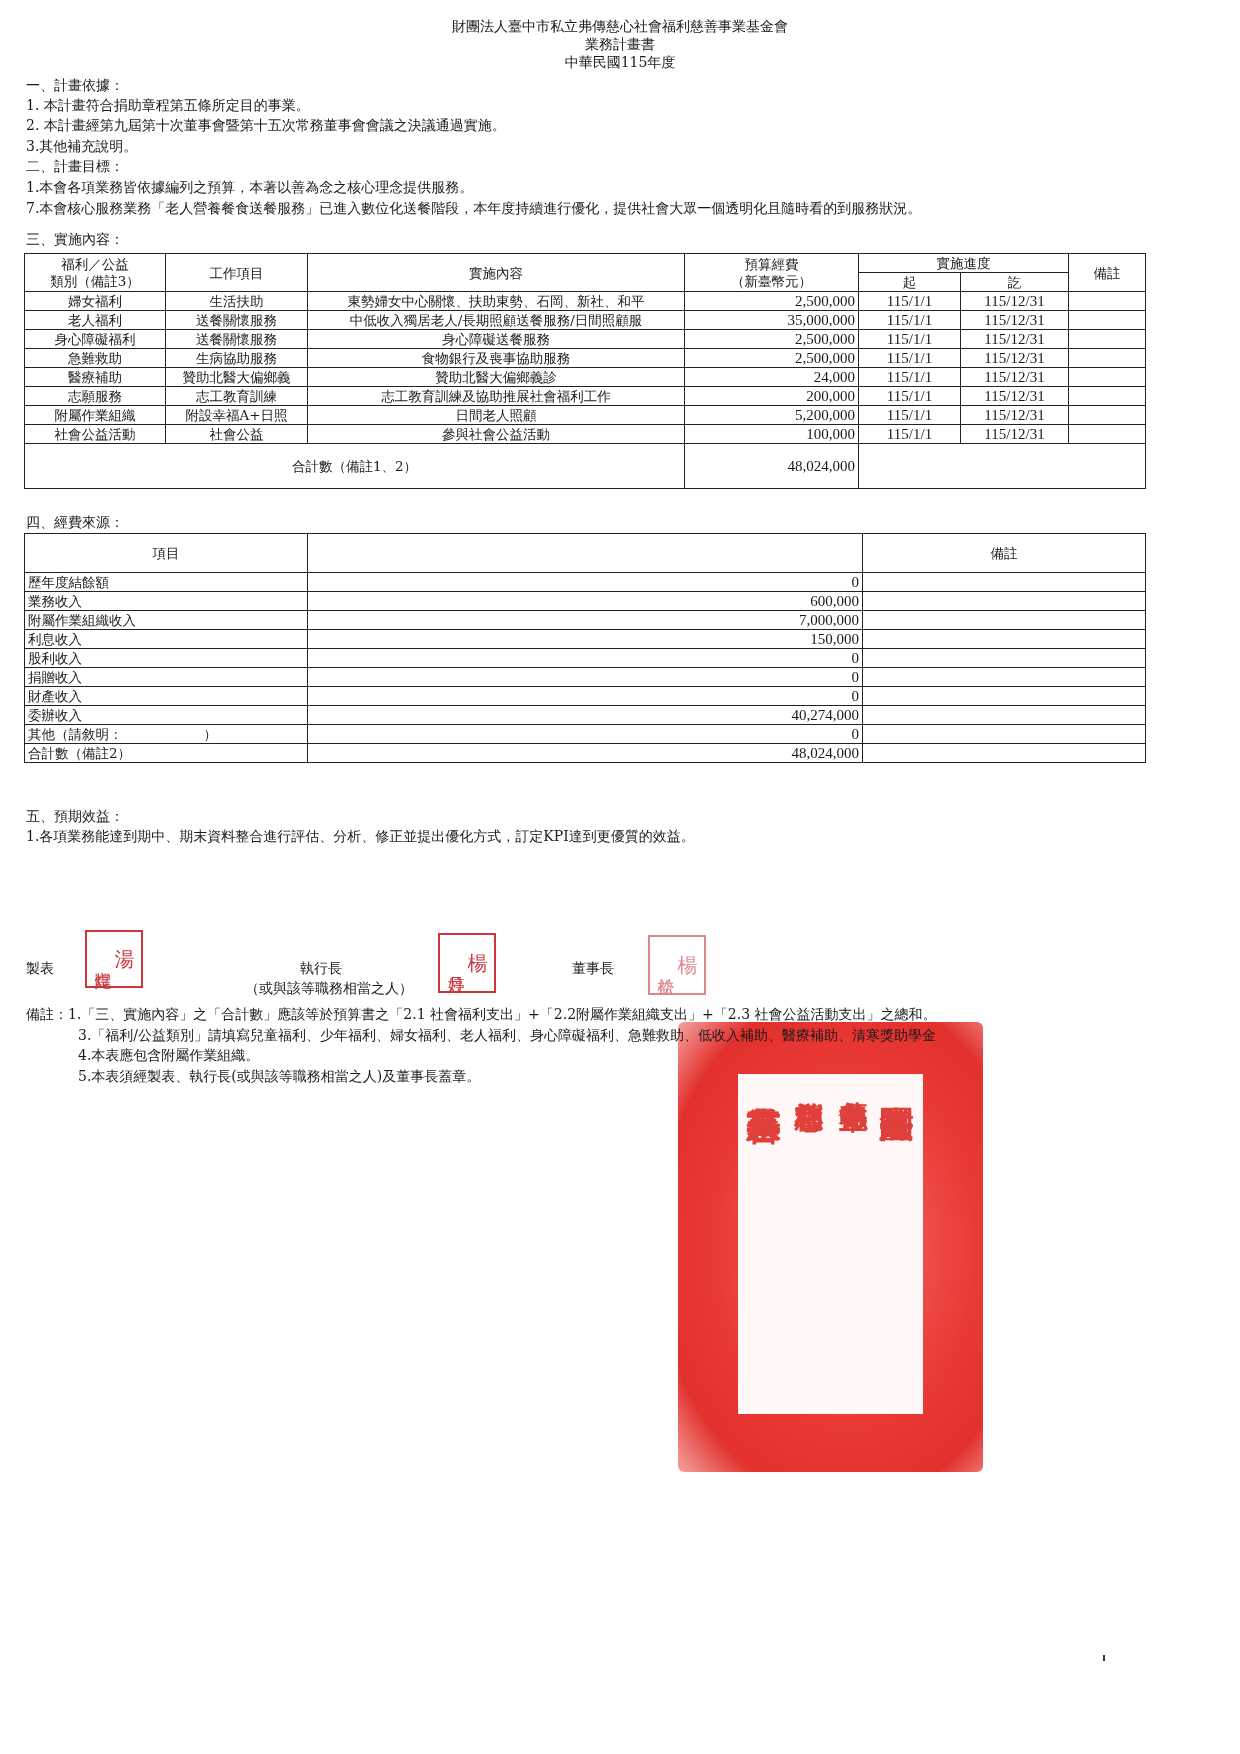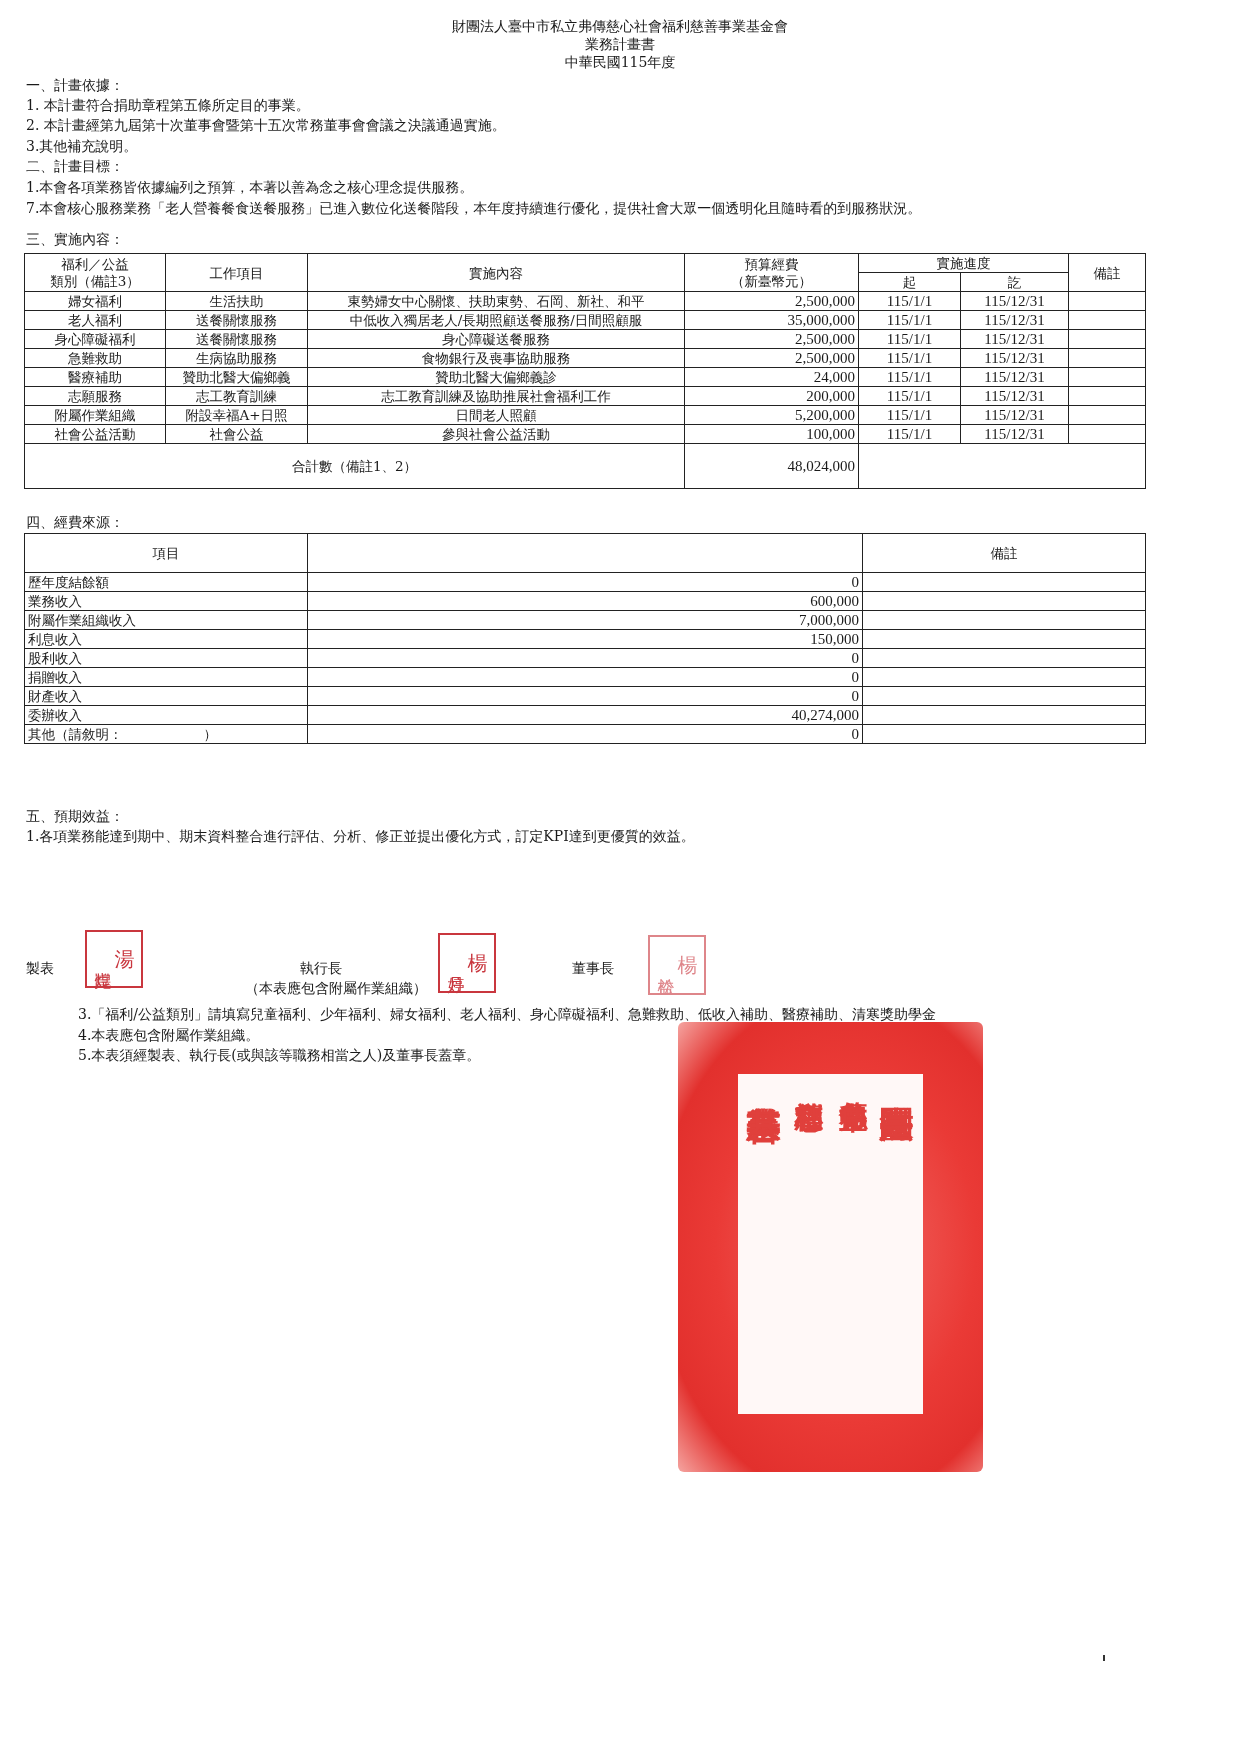--- a/index.html
+++ b/index.html
@@ -215,34 +215,39 @@
   <tr>
         <td>委辦收入</td>
         <td class="num">40,274,000</td>
         <td></td>
       </tr>
   <tr>
         <td>其他（請敘明：　　　　　　）</td>
         <td class="num">0</td>
         <td></td>
       </tr>
+  <tr>
+        <td>合計數（備註2）</td>
+        <td class="num">48,024,000</td>
+        <td></td>
+      </tr>
 </tbody>
   </table>
 
 <div class="abs line" style="top:807px;">五、預期效益：</div>
 <div class="abs line" style="top:827px;">1.各項業務能達到期中、期末資料整合進行評估、分析、修正並提出優化方式，訂定KPI達到更優質的效益。</div>
 
 <div class="abs sig" style="left:26px; top:960px;">製表</div>
 <div class="abs seal-sm" style="left:85px; top:930px; width:58px; height:58px;">
   <div class="col">湯</div>
   <div class="col" style="font-size:17px; line-height:19px; writing-mode:vertical-rl;">崑煌</div>
 </div>
 
 <div class="abs sig" style="left:300px; top:960px;">執行長</div>
-<div class="abs sig" style="left:245px; top:980px;">（本表應包含附屬作業組織）</div>
+<div class="abs sig" style="left:245px; top:980px;">（或與該等職務相當之人）</div>
 <div class="abs seal-sm" style="left:438px; top:933px; width:58px; height:60px;">
   <div class="col">楊</div>
   <div class="col" style="font-size:17px; line-height:19px; writing-mode:vertical-rl;">月婷</div>
 </div>
 
 <div class="abs sig" style="left:572px; top:960px;">董事長</div>
 <div class="abs seal-sm" style="left:648px; top:935px; width:58px; height:60px; opacity:0.6;">
   <div class="col">楊</div>
   <div class="col" style="font-size:17px; line-height:19px; writing-mode:vertical-rl;">益松</div>
 </div>
@@ -250,18 +255,19 @@
 <div class="abs seal-big">
   <div class="seal-inner">
     <div class="col" style="writing-mode:vertical-rl; text-orientation:upright;">財團法人臺</div>
     <div class="col" style="writing-mode:vertical-rl; text-orientation:upright; font-size:28px;">中市私立弗傳</div>
     <div class="col" style="writing-mode:vertical-rl; text-orientation:upright; font-size:28px;">慈心社會福利</div>
     <div class="col" style="writing-mode:vertical-rl; text-orientation:upright;">慈善事業基</div>
   </div>
 </div>
 
 <div class="abs notes">
+  <div class="row"><span>備註：</span><span>1.「三、實施內容」之「合計數」應該等於預算書之「2.1 社會福利支出」+「2.2附屬作業組織支出」+「2.3 社會公益活動支出」之總和。</span></div>
   <div class="row" style="padding-left:52px;">3.「福利/公益類別」請填寫兒童福利、少年福利、婦女福利、老人福利、身心障礙福利、急難救助、低收入補助、醫療補助、清寒獎助學金</div>
   <div class="row" style="padding-left:52px;">4.本表應包含附屬作業組織。</div>
   <div class="row" style="padding-left:52px;">5.本表須經製表、執行長(或與該等職務相當之人)及董事長蓋章。</div>
 </div>
 
 <div class="abs mark"></div>
 
 </body></html>

